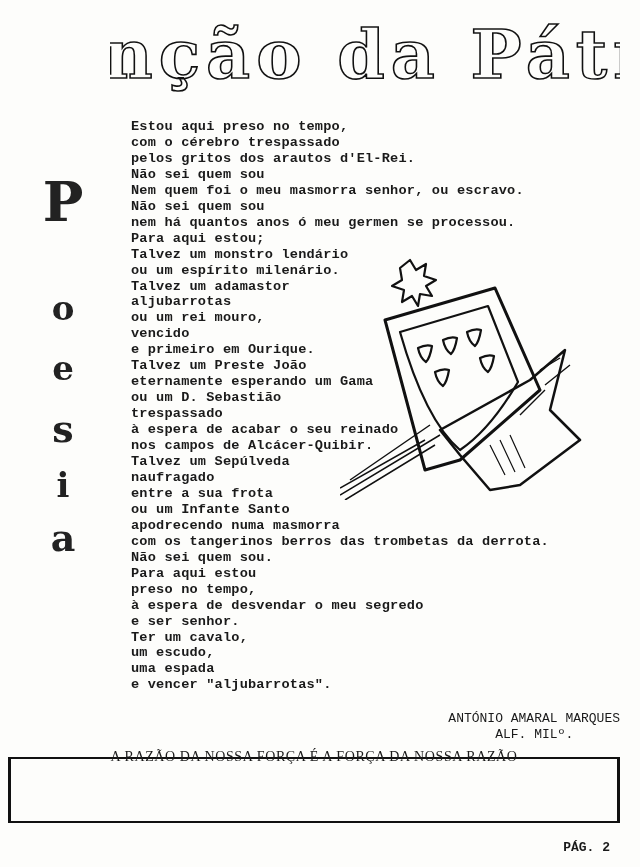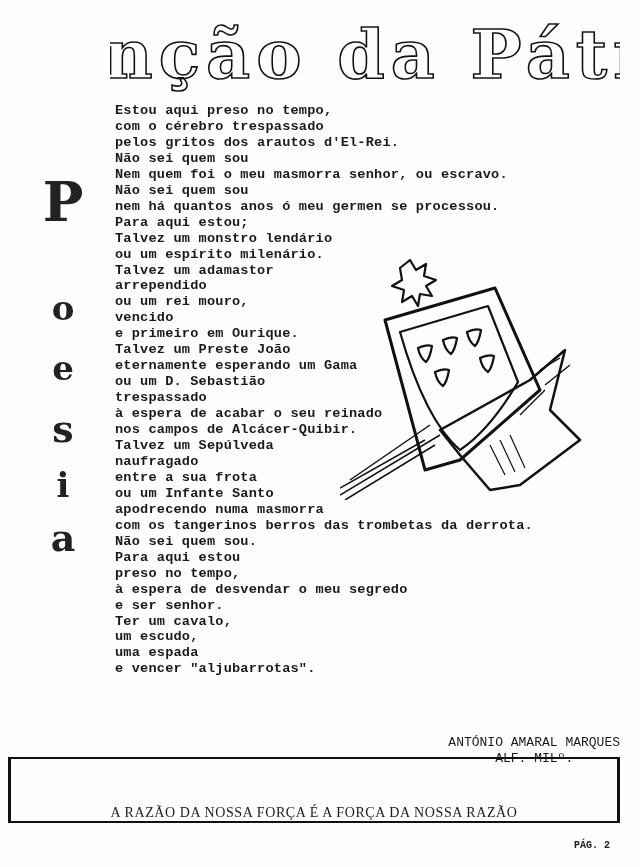--- a/index.html
+++ b/index.html
@@ -1,27 +1,27 @@
 <!DOCTYPE html>
 <html><head>
 <meta charset="utf-8">
 <style>
   html, body { margin:0; padding:0; }
   body { width:640px; height:867px; background:#fdfdfb; position:relative; overflow:hidden; font-family:"Liberation Mono", "DejaVu Sans Mono", monospace; color:#1a1a1a; }
   .title { position:absolute; left:110px; top:6px; width:510px; height:92px; }
   .title svg { width:100%; height:100%; }
-  .poem { position:absolute; left:115px; top:103px; margin:0; padding:0; list-style:none; font-size:13.6px; line-height:15.95px; font-weight:bold; letter-spacing:0.2px; }
+  .poem { position:absolute; left:115px; top:103px; margin:16px; padding:0; list-style:none; font-size:13.6px; line-height:15.95px; font-weight:bold; letter-spacing:0.2px; }
   .poem li { white-space:pre; }
   .margin-word { position:absolute; left:38px; top:170px; width:60px; }
   .margin-letter { position:absolute; font-family:"DejaVu Serif", serif; font-weight:bold; color:#222; text-align:center; width:50px; }
   .emblem { position:absolute; left:340px; top:240px; width:260px; height:260px; }
-  .signature { position:absolute; right:20px; top:711px; text-align:center; font-size:13px; line-height:16px; font-family:"Liberation Mono", monospace;margin-top:24px; }
-  .motto-box { position:absolute; left:8px; top:757px; width:612px; height:66px; border:2px solid #111; border-left-width:3px; border-right-width:3px; box-sizing:border-box; display:flex; align-items:flex-end; justify-content:center; }
+  .signature { position:absolute; right:20px; top:711px; text-align:center; font-size:13px; line-height:16px; font-family:"Liberation Mono", monospace; }
+  .motto-box { position:absolute; left:8px; top:757px; width:612px; height:66px; border:2px solid #111; border-left-width:3px; border-right-width:3px; box-sizing:border-box; display:flex; align-items:flex-start; justify-content:center; }
   .motto { font-family:"Liberation Serif", serif; font-size:14px; letter-spacing:0.6px; margin-top:-10px; }
-  .page-num { position:absolute; right:30px; top:840px; font-family:"Liberation Mono", monospace; font-size:10px; font-weight:bold; }
+  .page-num { position:absolute; right:30px; top:840px; font-family:"Liberation Mono", monospace; font-size:13px; font-weight:bold; }
 </style>
 </head>
 <body>
 
 <div class="title">
   <svg viewBox="0 0 510 92" xmlns="http://www.w3.org/2000/svg">
     <text x="255" y="72" text-anchor="middle" font-family="DejaVu Serif, serif" font-size="68" font-weight="bold" fill="none" stroke="#111" stroke-width="1.6" letter-spacing="6">Canção da Pátria</text>
   </svg>
 </div>
 
@@ -39,21 +39,21 @@
   <li>com o cérebro trespassado</li>
   <li>pelos gritos dos arautos d'El-Rei.</li>
   <li>Não sei quem sou</li>
   <li>Nem quem foi o meu masmorra senhor, ou escravo.</li>
   <li>Não sei quem sou</li>
   <li>nem há quantos anos ó meu germen se processou.</li>
   <li>Para aqui estou;</li>
   <li>Talvez um monstro lendário</li>
   <li>ou um espírito milenário.</li>
   <li>Talvez um adamastor</li>
-  <li>arrependido</li>
+  <li>aljubarrotas</li>
   <li>ou um rei mouro,</li>
   <li>vencido</li>
   <li>e primeiro em Ourique.</li>
   <li>Talvez um Preste João</li>
   <li>eternamente esperando um Gama</li>
   <li>ou um D. Sebastião</li>
   <li>trespassado</li>
   <li>à espera de acabar o seu reinado</li>
   <li>nos campos de Alcácer-Quibir.</li>
   <li>Talvez um Sepúlveda</li>

